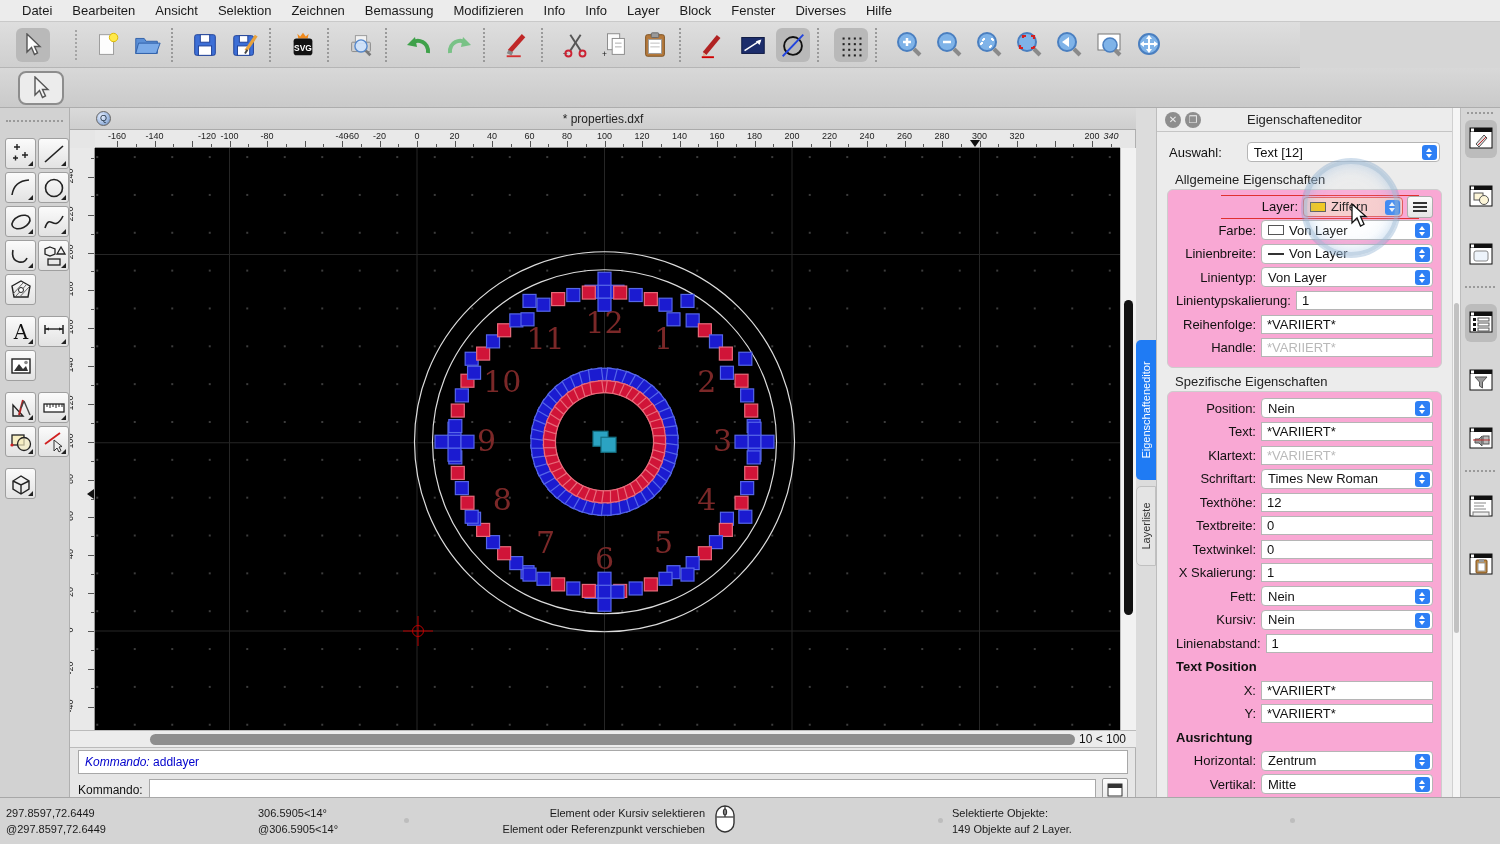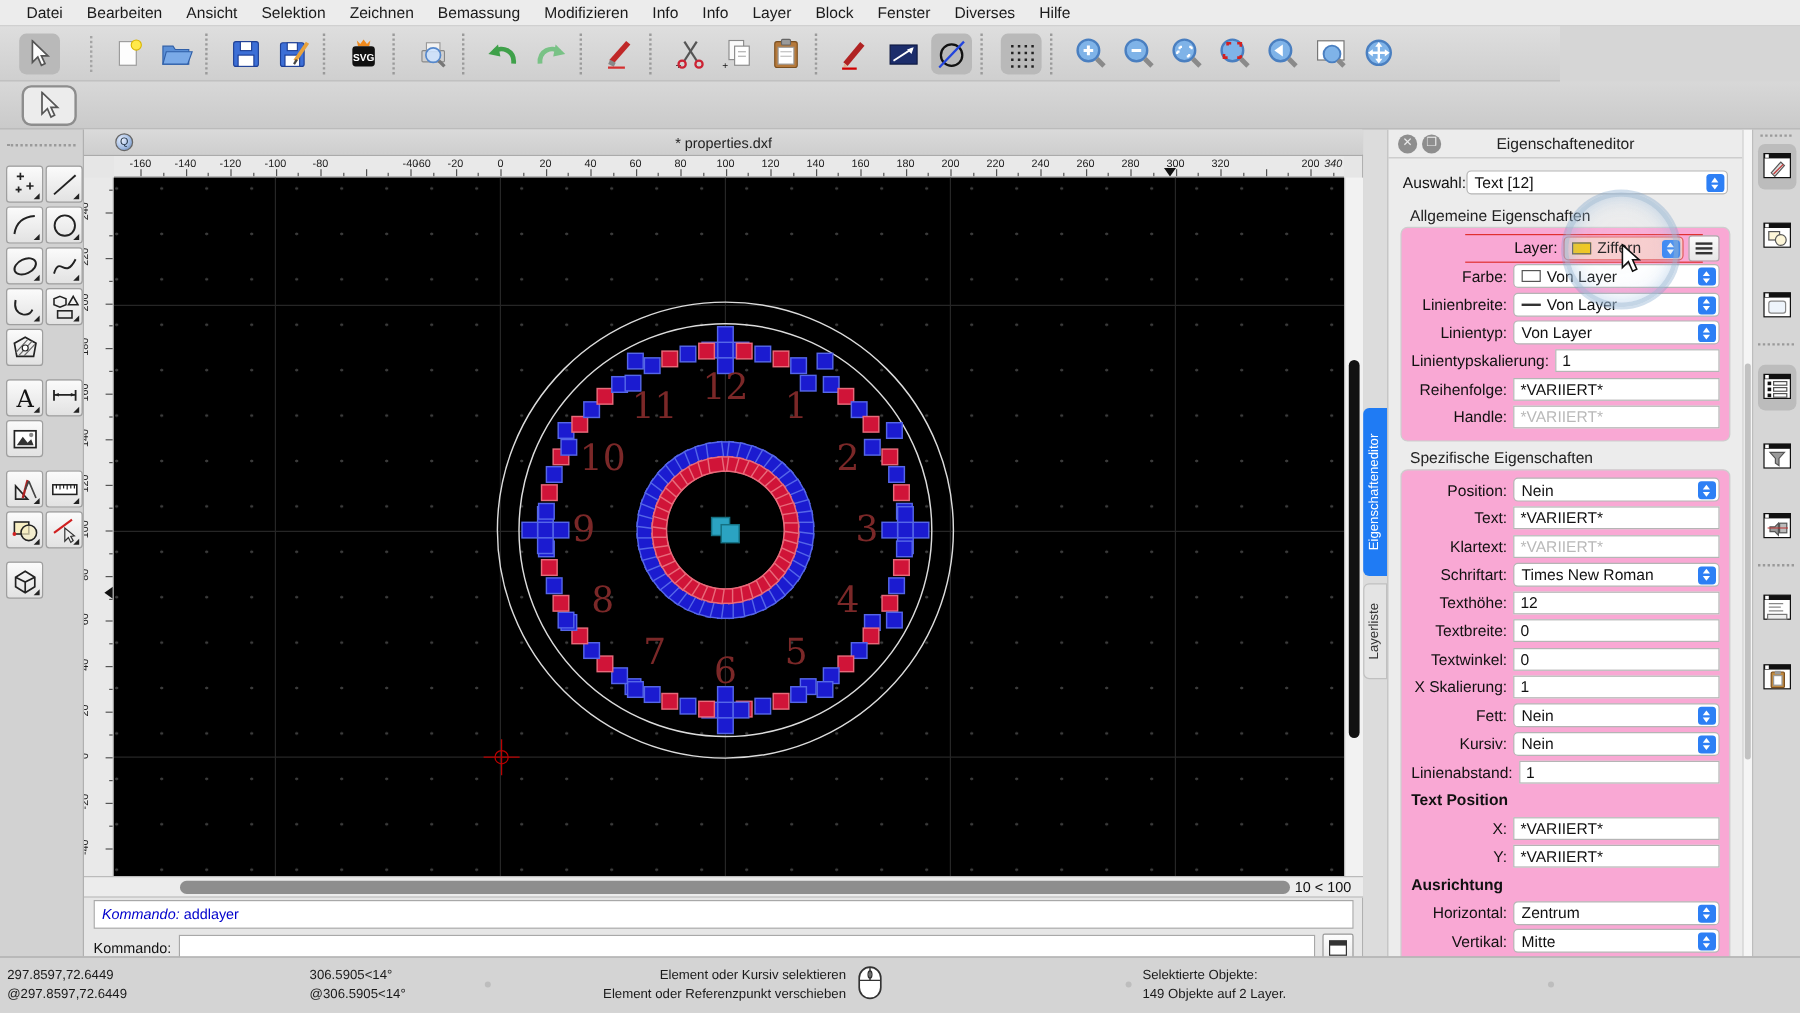--- a/index.html
+++ b/index.html
@@ -78,21 +78,21 @@
   .vtab.active { background:#1f7bf4; color:#fff; }
   .vtab.inactive { background:#e4e4e4; color:#333; border:1px solid #c0c0c0; }
 
   
   #panel { position:absolute; left:1156px; top:108px; width:296px; height:689px; background:#ececec; border-left:1px solid #bdbdbd; font-size:13px; }
   #panel-header { position:relative; height:24px; border-bottom:1px solid #c5c5c5; text-align:center; font-size:13px; color:#222; line-height:24px; }
   .ph-btn { position:absolute; top:4px; width:16px; height:16px; border-radius:50%; background:#8e8e8e; color:#ececec;
             font-size:10px; line-height:16px; text-align:center; }
   #ph-close { left:8px; } #ph-dock { left:28px; }
   #selrow { display:flex; align-items:center; padding:10px 12px 6px 12px; }
-  #selrow .lab { margin-right:0; color:#111; }
+  #selrow .lab { margin-right:25px; color:#111; }
   .groupbox { margin:2px 10px 6px 10px; border:1px solid #cdcdcd; border-radius:6px; padding:5px 8px 7px 8px; background:#f9a8d4; }
   .sect-label { margin:4px 0 2px 18px; color:#222; }
   .prow { display:flex; align-items:center; height:23.5px; position:relative; }
   .prow .plab { flex:1; text-align:right; padding-right:5px; color:#111; white-space:nowrap; }
   .prow .phead { font-weight:bold; color:#111; width:100%; text-align:left; }
   .ctl-select { width:172px; height:20px; background:#fff; border:1px solid #b5b5b5; border-radius:4px; position:relative;
                 display:flex; align-items:center; padding-left:6px; font-size:13px; color:#111; }
   .ctl-input { width:172px; height:19px; background:#fff; border:1px solid #b5b5b5; font-size:13px; color:#111; padding-left:5px; line-height:17px; }
   .ctl-input.disabled { color:#b9b9b9; }
   .stepper { position:absolute; right:2px; top:2px; width:15px; height:15px; background:#2d7ff5; border-radius:3px; }
@@ -490,21 +490,21 @@
     </div>
     <div id="hruler">
         <div class="h-tick" style="left: 22px; height: 6px;"></div>
         <div class="h-tick" style="left: 40.75px; height: 3px;"></div>
         <div class="h-lab" style="left: 22px;">-160</div>
         <div class="h-tick" style="left: 59.5px; height: 6px;"></div>
         <div class="h-tick" style="left: 78.25px; height: 3px;"></div>
         <div class="h-lab" style="left: 59.5px;">-140</div>
         <div class="h-tick" style="left: 97px; height: 6px;"></div>
         <div class="h-tick" style="left: 115.75px; height: 3px;"></div>
-        <div class="h-lab" style="left: 97px;">-120</div>
+        <div class="h-lab" style="left: 112px;">-120</div>
         <div class="h-tick" style="left: 134.5px; height: 6px;"></div>
         <div class="h-tick" style="left: 153.25px; height: 3px;"></div>
         <div class="h-lab" style="left: 134.5px;">-100</div>
         <div class="h-tick" style="left: 172px; height: 6px;"></div>
         <div class="h-tick" style="left: 190.75px; height: 3px;"></div>
         <div class="h-lab" style="left: 172px;">-80</div>
         <div class="h-tick" style="left: 209.5px; height: 6px;"></div>
         <div class="h-tick" style="left: 228.25px; height: 3px;"></div>
         <div class="h-lab" style="left: 209.5px; margin-left: 48px;">-60</div>
         <div class="h-tick" style="left: 247px; height: 6px;"></div>

